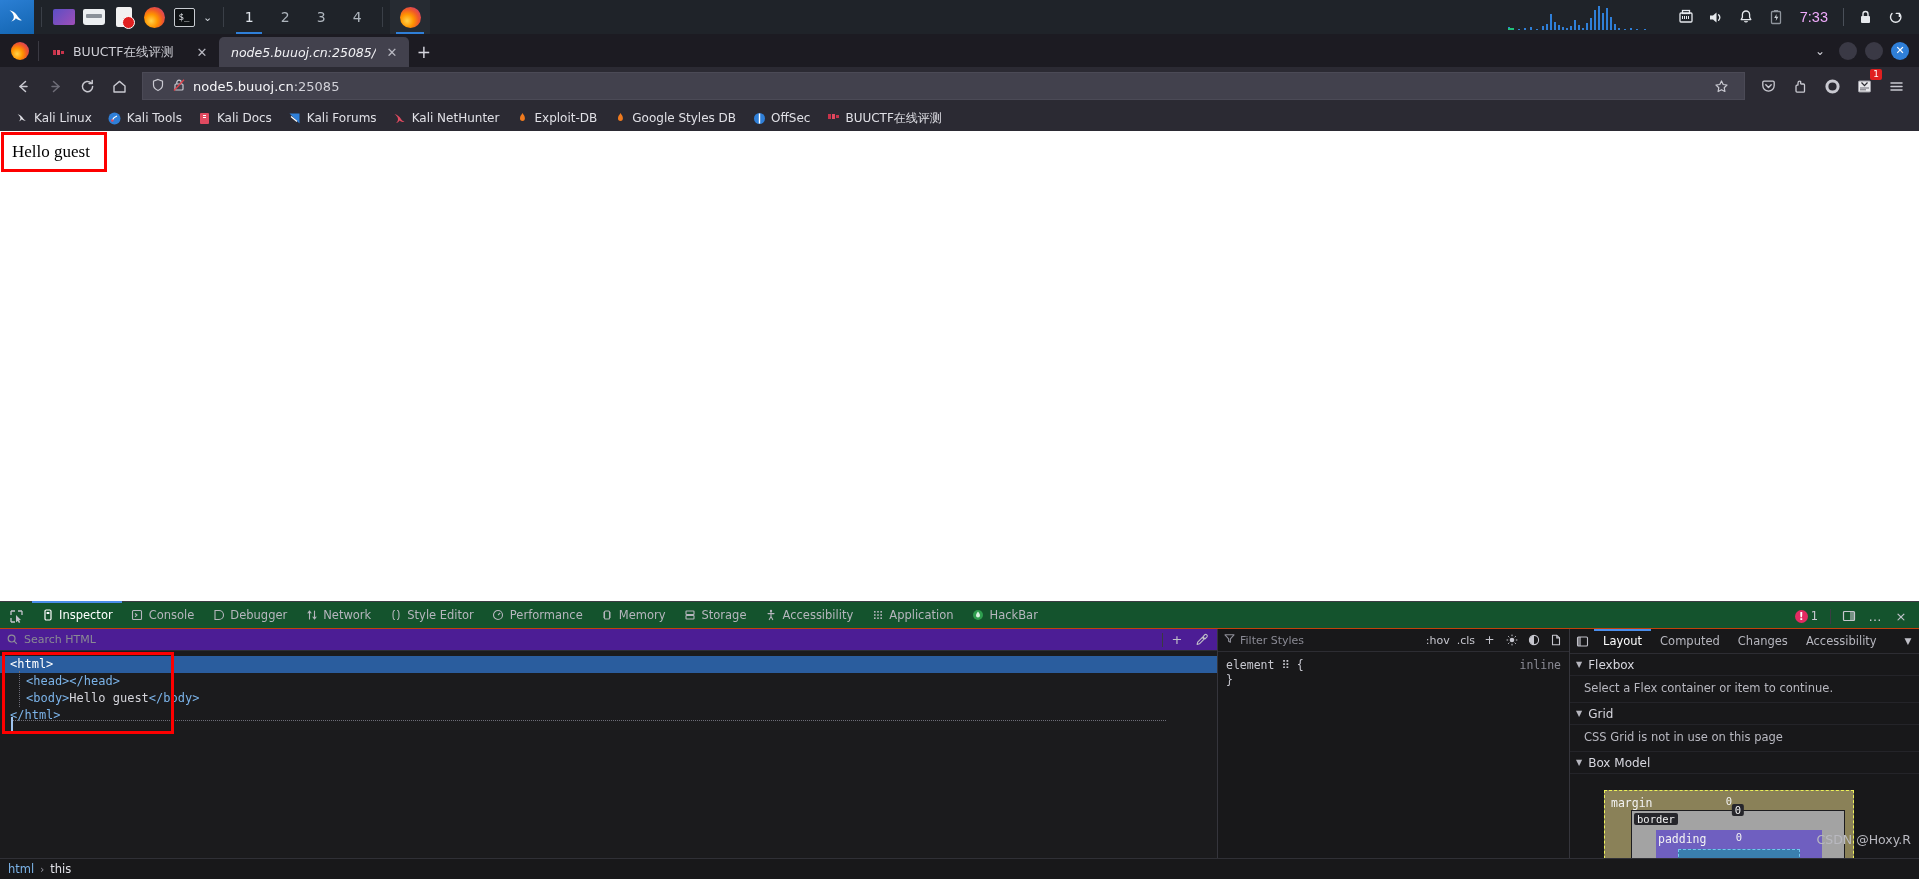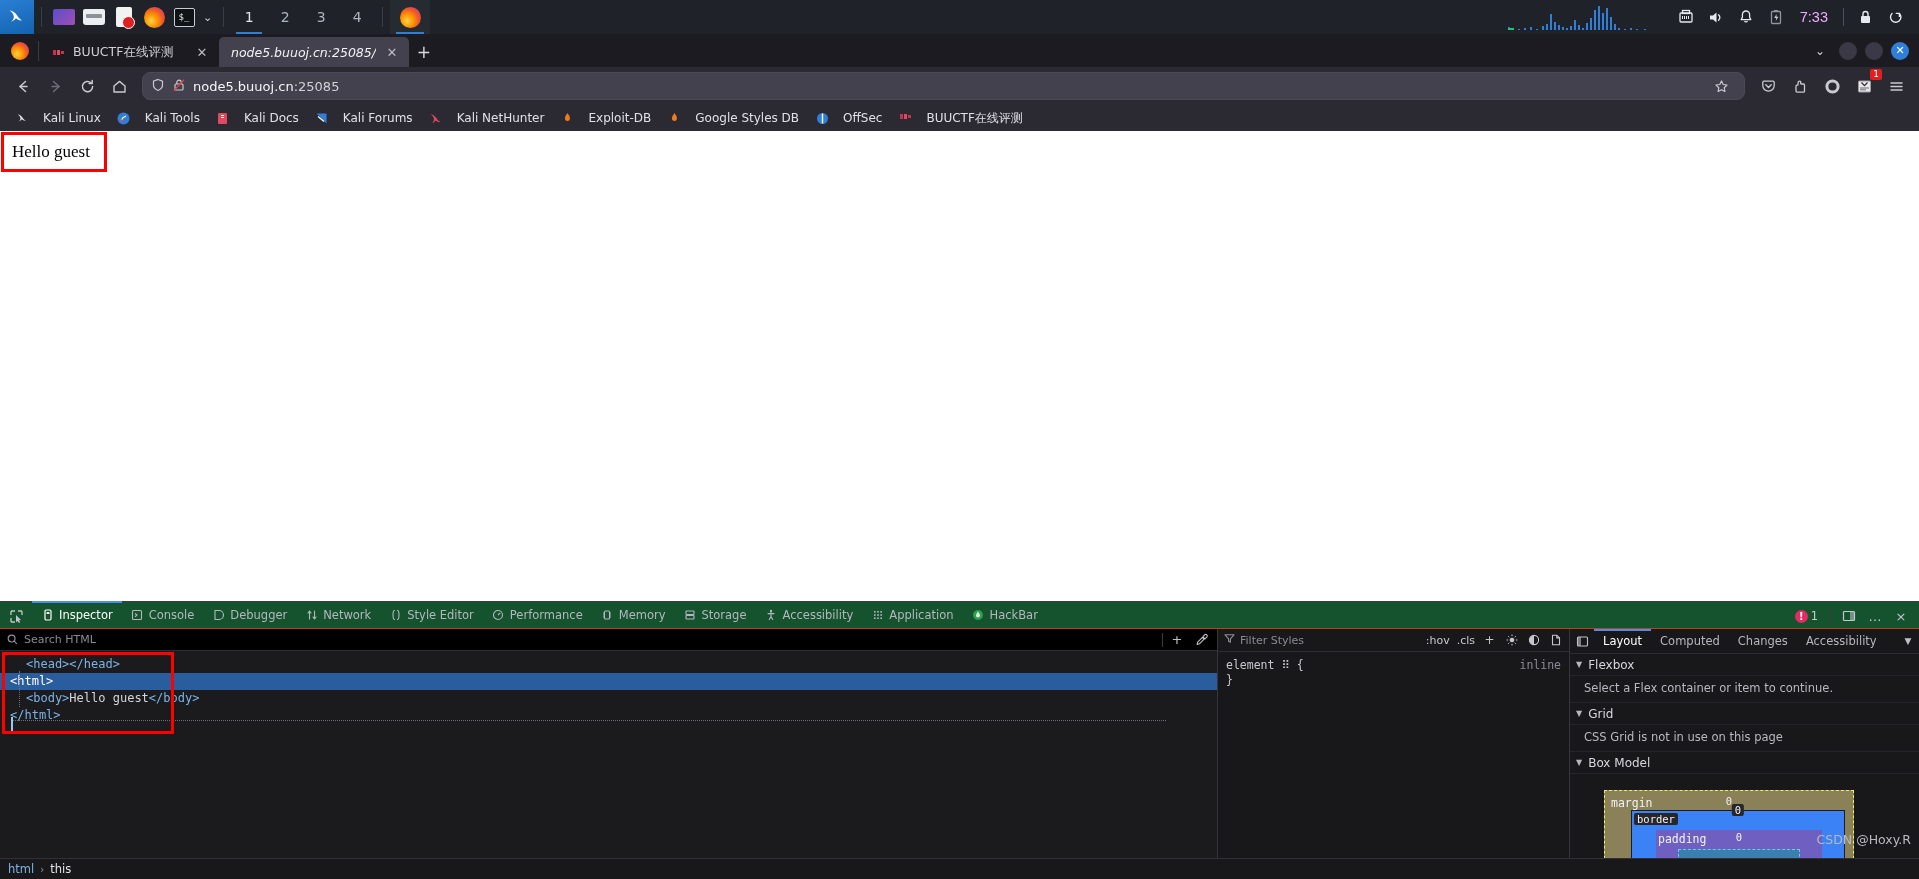--- a/index.html
+++ b/index.html
@@ -104,31 +104,31 @@
   .wbtn { width: 18px; height: 18px; border-radius: 50%; background: #3a3945; }
   .wbtn.close { background: #2f7fd8; color: #fff; font-size: 11px;
     display:flex; align-items:center; justify-content:center; }
 
   #navbar { height: 38px; display: flex; align-items: center;
     background: #2b2a33; padding: 0 8px; gap: 2px; }
   .nav-ic { width: 30px; height: 30px; display:flex; align-items:center;
     justify-content:center; color:#c9c9d1; }
   .nav-ic.dim { color: #6e6d78; }
   #urlbar {
-    flex: 1; height: 28px; background: #42414d; border-radius: 8px;
+    flex: 1; height: 28px; background: #42414d; border-radius: 0;
     display: flex; align-items: center; padding: 0 8px; gap: 7px;
     margin: 0 6px; border: 1px solid #4b4a56;
   }
   .url-text { color: #d2d2d9; font-size: 13px; }
   .url-text b { color: #f5f5f8; font-weight: 400; }
   .url-right { margin-left: auto; display: flex; align-items: center; gap: 6px; }
 
   #bookmarks { height: 26px; display: flex; align-items: center;
     background: #2b2a33; padding: 0 8px; gap: 2px; }
-  .bm { display: flex; align-items: flex-start; gap: 14px; padding: 2px 7px;
+  .bm { display: flex; align-items: flex-start; gap: 5px; padding: 2px 7px;
     border-radius: 3px; color: #e0e0e6; font-size: 12px; white-space: nowrap; }
   .bm-ic { width: 14px; height: 14px; display:flex; align-items:center;
     justify-content:center; flex: 0 0 14px; }
 
   #page {
     position: absolute; top: 131px; left: 0; width: 1919px; height: 470px;
     background: #ffffff;
   }
   #page-text {
     position: absolute; left: 12px; top: 11px;
@@ -169,21 +169,21 @@
   .dt-rbtn { width: 24px; height: 24px; display:flex; align-items:center;
     justify-content:center; color: #c6c6ce; font-size: 13px; }
 
   #dt-body { position: absolute; top: 27px; left: 0; width: 1919px;
     height: 229px; display: flex; }
 
   
   #markup { width: 1218px; background: #1b1b1d; position: relative;
     border-right: 1px solid #35353c; }
   #markup-search { height: 22px; display: flex; align-items: center;
-    background: #000000; border-bottom: 1px solid #2d2d33; padding: 0 6px;
+    background: #4c1d95; border-bottom: 1px solid #2d2d33; padding: 0 6px;
     gap: 6px; }
   .ms-icon { width: 12px; height: 12px; display:flex; align-items:center;
     justify-content:center; color:#8e8e98; }
   #markup-search-ph { color: #8a8a94; font-size: 11px; }
   .ms-right { margin-left: auto; display: flex; align-items: center; gap: 4px; }
   .ms-sep { width:1px; height:14px; background:#3a3a42; }
   .ms-btn { width: 20px; height: 20px; display:flex; align-items:center;
     justify-content:center; color:#c0c0c8; font-size: 13px; }
   #tree { padding: 5px 0 0 0; font-family: "DejaVu Sans Mono", monospace;
     font-size: 12px; line-height: 17px; }
@@ -243,21 +243,21 @@
   #boxmodel { position: relative; height: 100px; }
   #bm-margin {
     position: absolute; left: 34px; top: 16px; width: 250px; height: 84px;
     background: #8a8158; border: 1px dashed #edf25a;
     font-family: "DejaVu Sans Mono", monospace;
   }
   .bm-lbl { position: absolute; color: #f2f2f2; font-size: 11.5px;
     font-family: "DejaVu Sans Mono", monospace; }
   #bm-border {
     position: absolute; left: 26px; top: 19px; width: 214px; height: 65px;
-    background: #3b82f6; border: 1px solid #1c1c20;
+    background: #a3a3a3; border: 1px solid #1c1c20;
   }
   #bm-padding {
     position: absolute; left: 24px; top: 19px; width: 166px; height: 46px;
     background: #6f5fc0;
   }
   #bm-content {
     position: absolute; left: 22px; top: 19px; width: 122px; height: 27px;
     background: #3a7fae; border: 1px dashed #73c6f0;
   }
   .bm-v { position: absolute; color: #f2f2f2; font-size: 10.5px;
@@ -757,22 +757,22 @@
           <span class="ms-btn">+</span>
           <span class="ms-btn">
             <svg width="13" height="13" viewBox="0 0 13 13">
                 <path d="M9.8 1.6a1.6 1.6 0 012.2 2.2L10 5.9 8 3.9zM7.4 4.4L9.1 6.1 4.4 10.8l-2.3.6.6-2.3z" fill="none" stroke="currentColor" stroke-width="1.1" stroke-linejoin="round"></path>
               </svg>
           </span>
         </span>
       </div>
 
       <div id="tree">
+        <div class="trow sel"><span class="tag-sel">&lt;html&gt;</span></div>
         <div class="trow" style="padding-left:26px"><span class="tag">&lt;head&gt;&lt;/head&gt;</span></div>
-        <div class="trow sel"><span class="tag-sel">&lt;html&gt;</span></div>
         <div class="trow" style="padding-left:26px"><span class="tag">&lt;body&gt;</span><span class="txt">Hello guest</span><span class="tag">&lt;/body&gt;</span></div>
         <div class="trow"><span class="tag">&lt;/html&gt;</span></div>
       </div>
       <div class="guide"></div>
       <div class="guide2"></div>
       <div class="caret"></div>
       <div id="annot-tree"></div>
     </div>
 
     <div id="stylespane">

